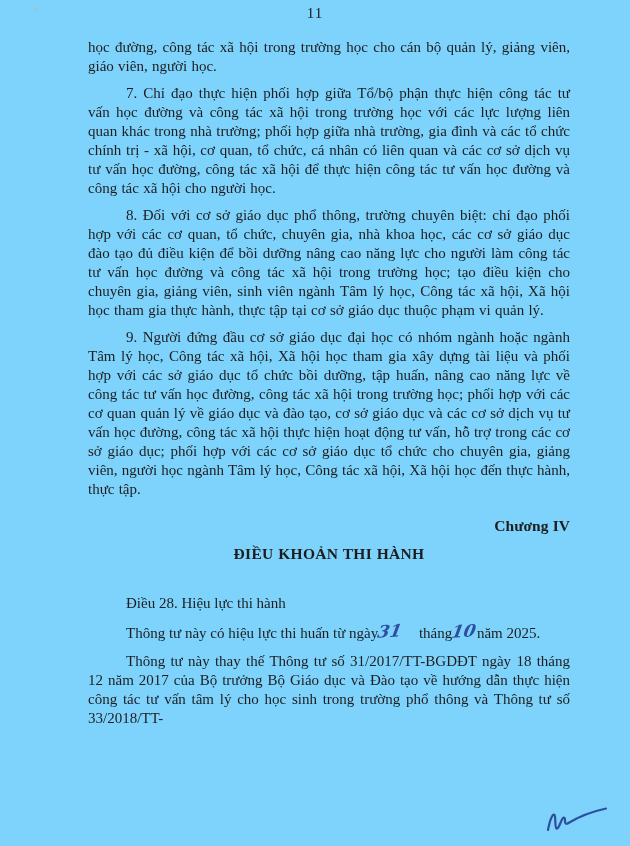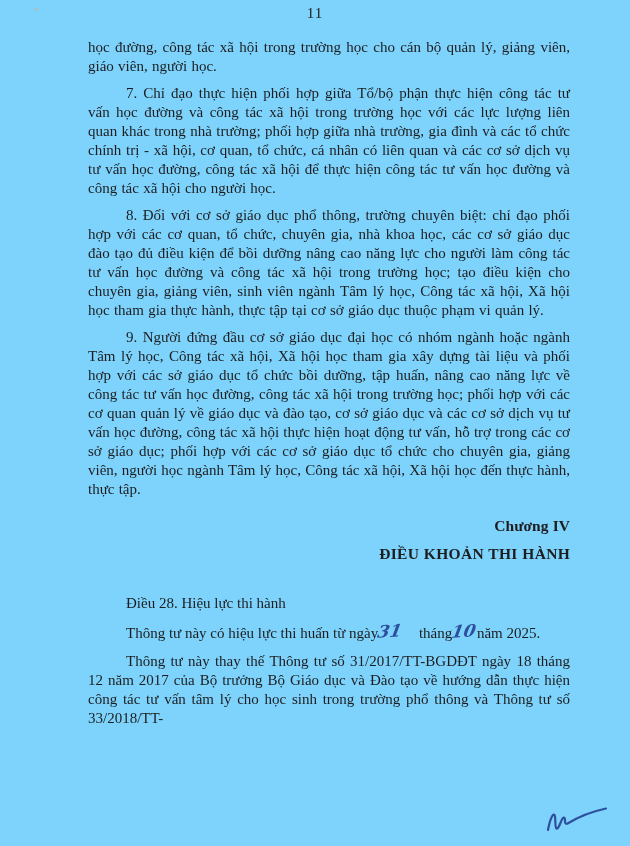--- a/index.html
+++ b/index.html
@@ -58,21 +58,21 @@
     line-height: 19px;
     font-weight: bold;
     text-align: right;
     text-indent: 0;
   }
   .chapter-title {
     margin: 0 0 31px 0;
     font-size: 15.5px;
     line-height: 19px;
     font-weight: bold;
-    text-align: right;
+    text-align: center;
     text-indent: 0;
     letter-spacing: 0.3px;
   }
   .article-heading {
     margin: 0 0 11px 0;
     font-size: 15px;
     line-height: 19px;
     font-weight: normal;
     text-indent: 38px;
     text-align: left;

